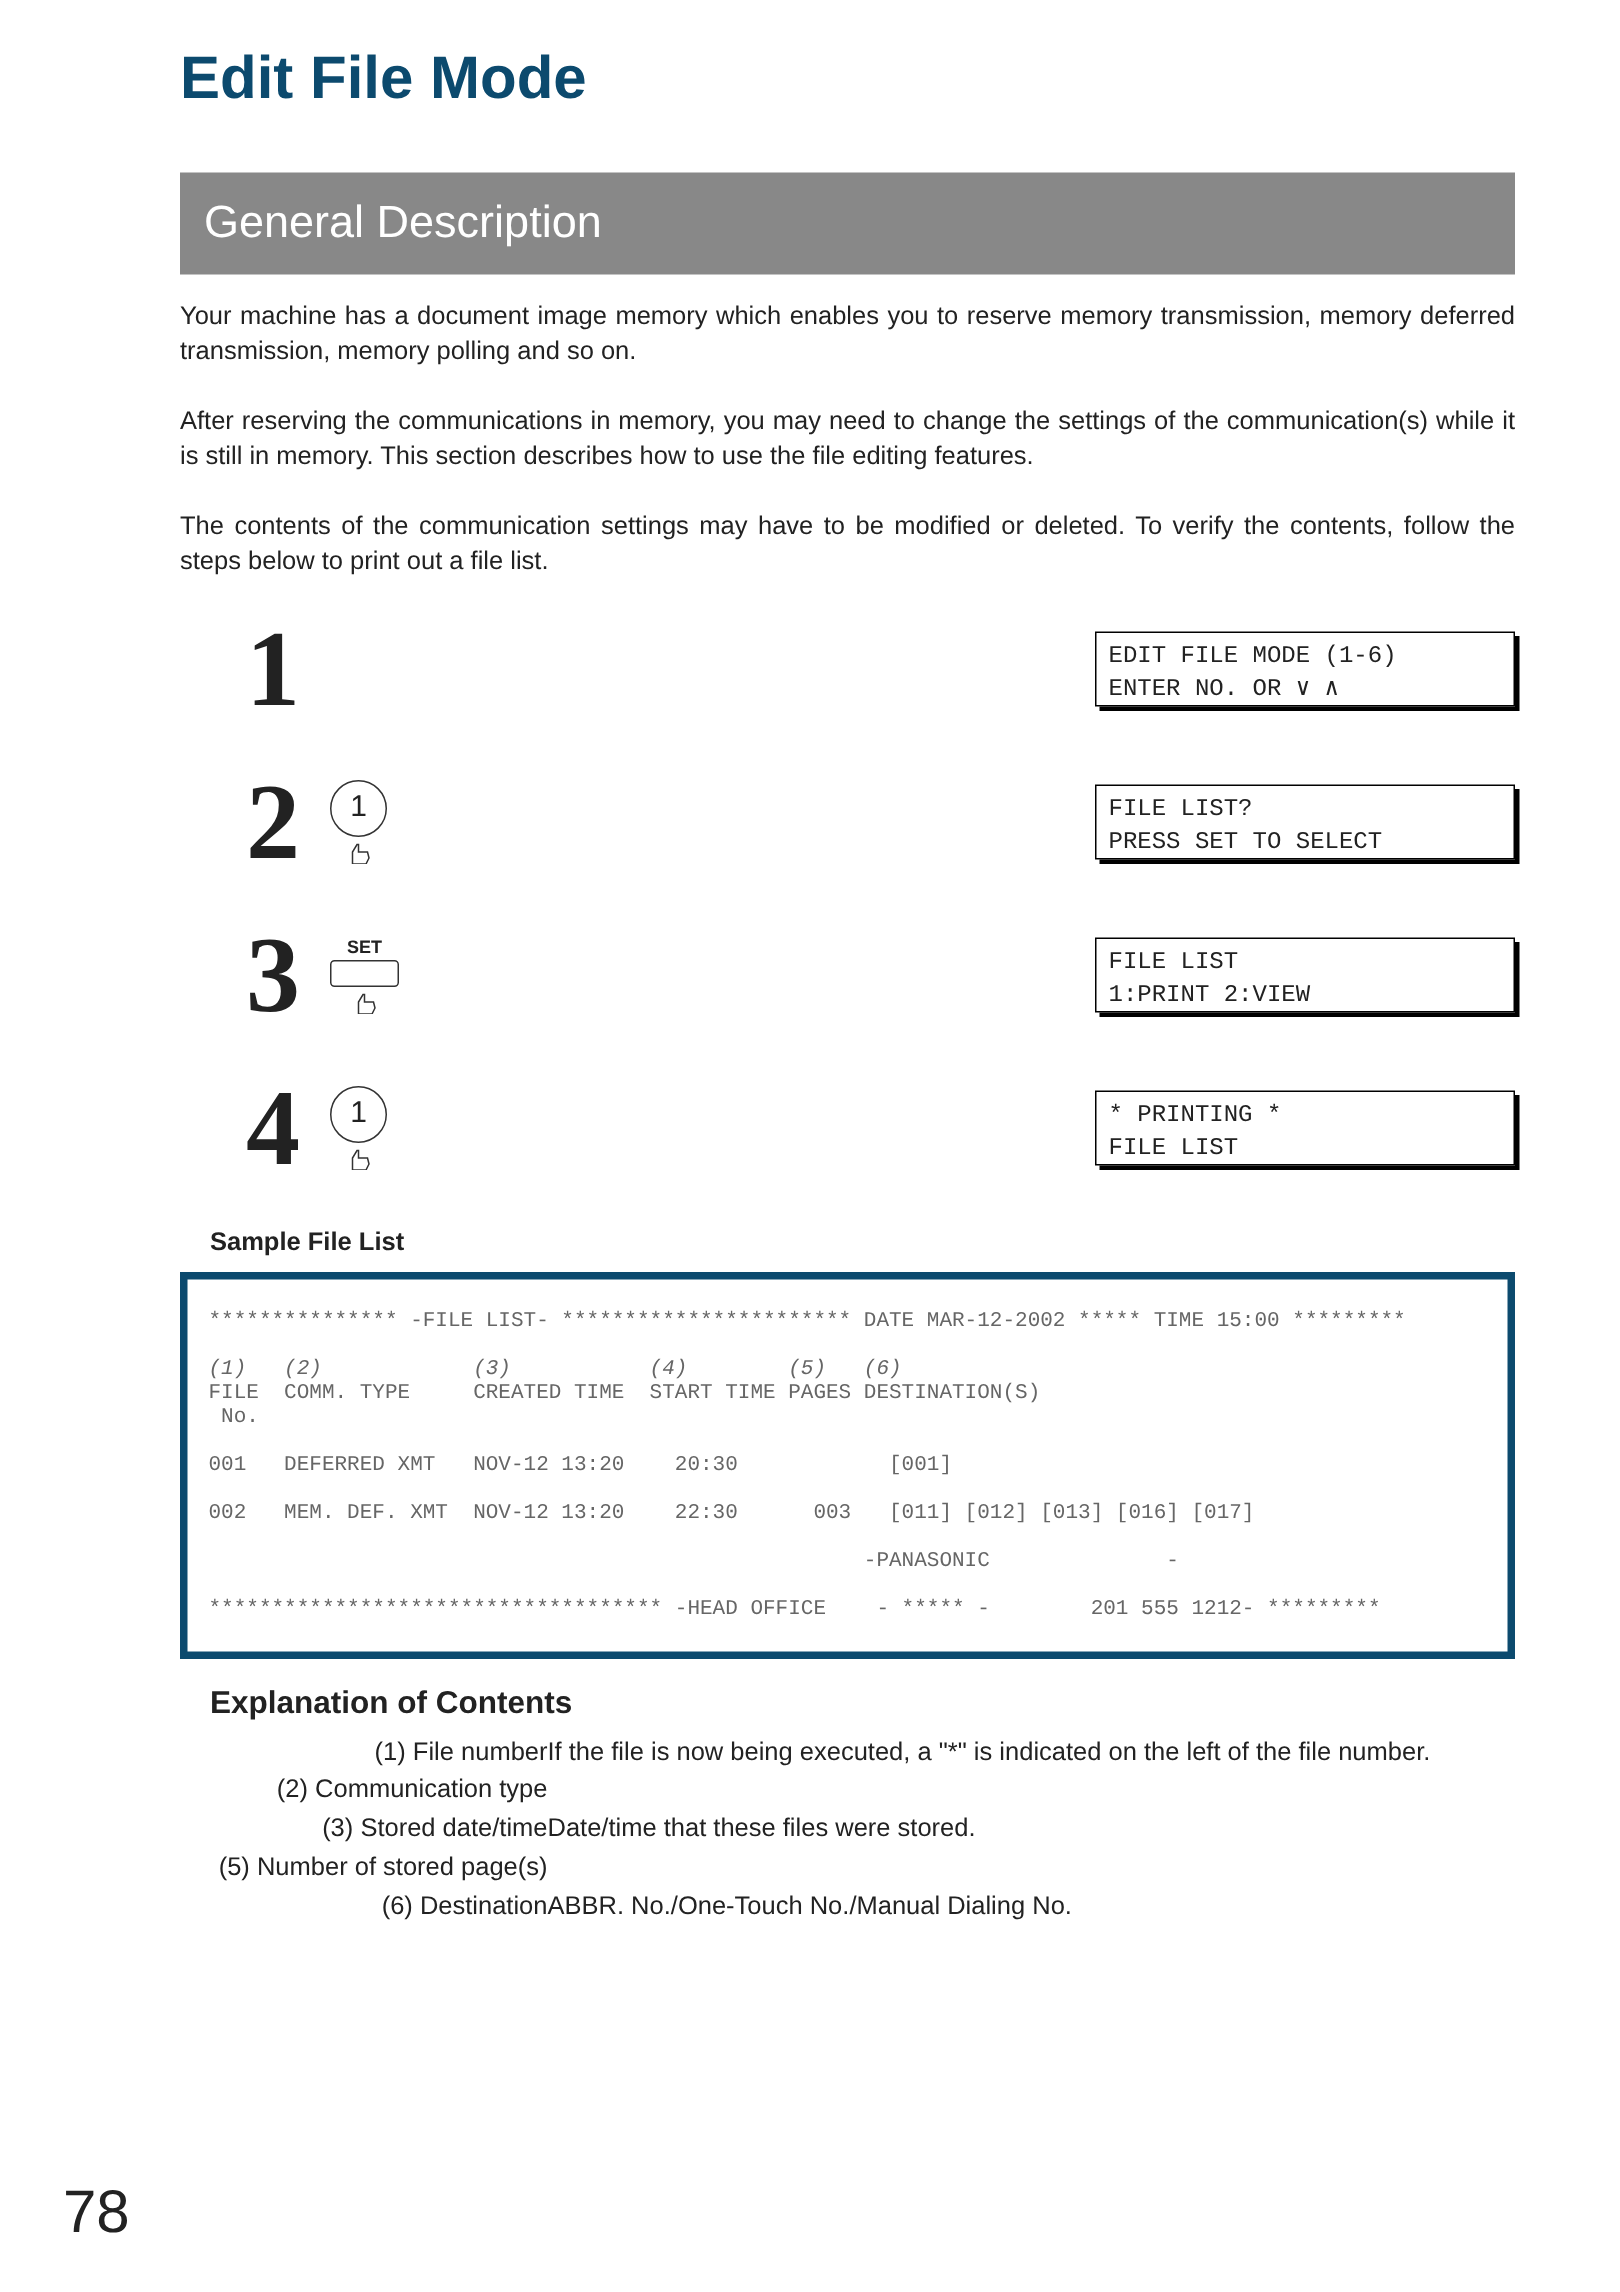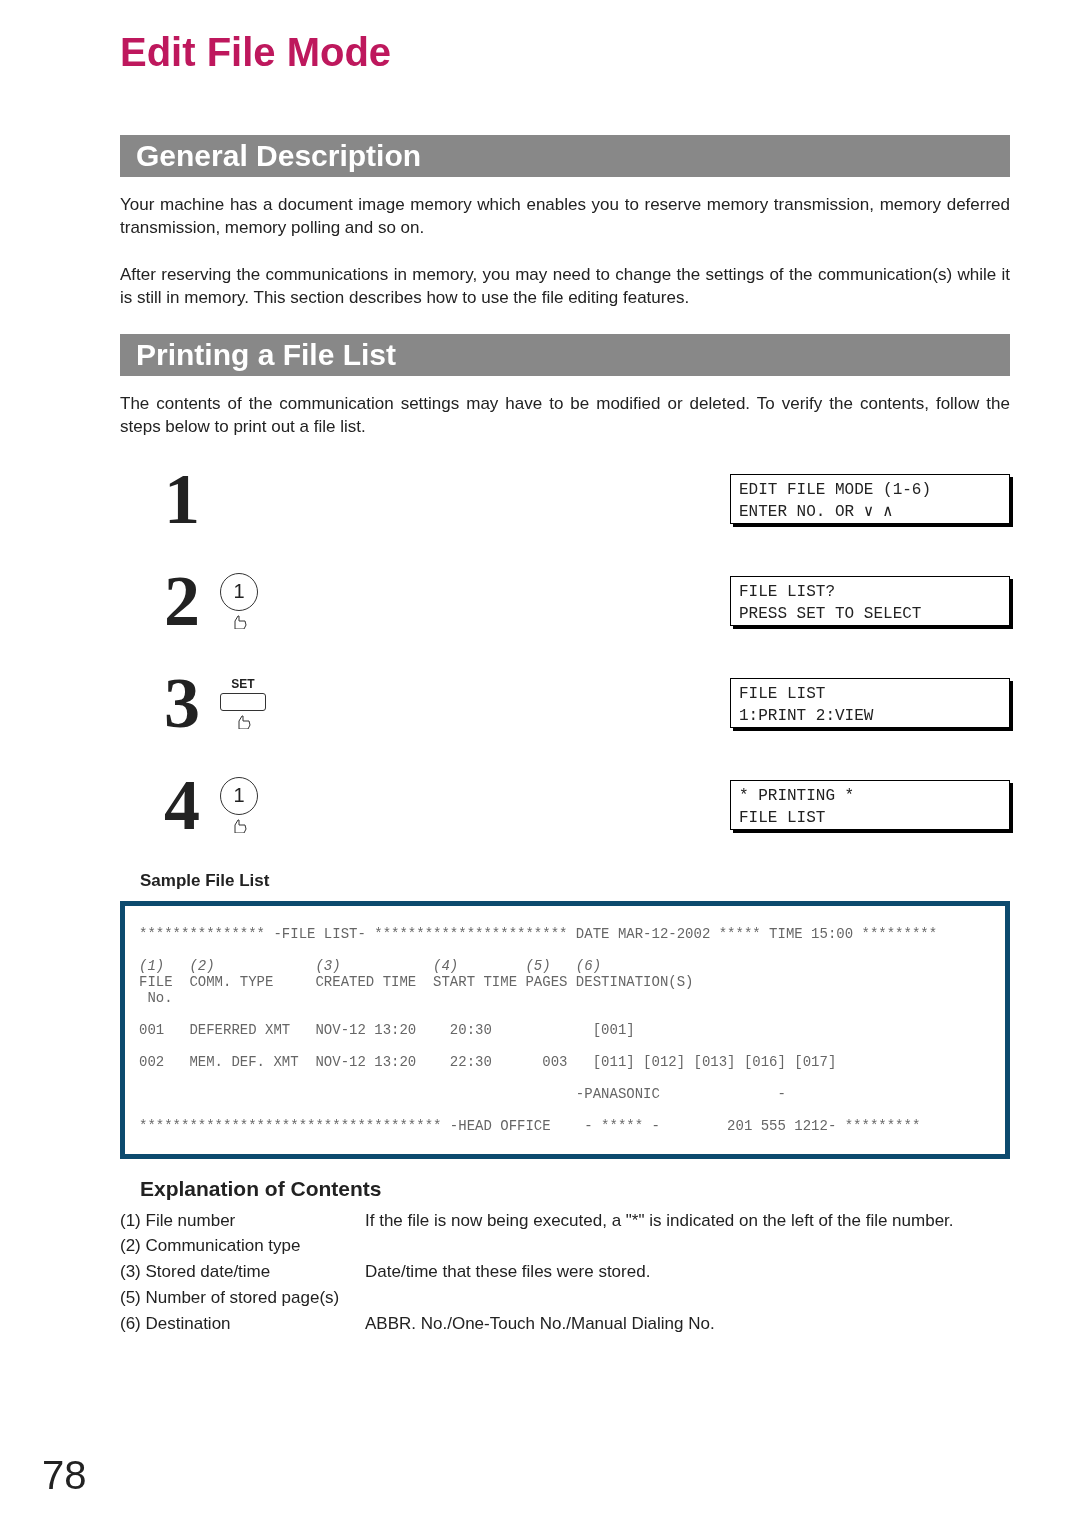--- a/index.html
+++ b/index.html
@@ -9,29 +9,29 @@
     min-height: 1528px;
     background: #fff;
     box-sizing: border-box;
     padding: 30px 70px 30px 120px;
     position: relative;
     color: #222;
   }
   .title {
     font-size: 40px;
     font-weight: bold;
-    color: #be185d;
-    margin: 0 0 60px 0;
+    color: #0c4a6e;
+    margin: 0 0 40px 0;
   }
   .section-bar {
     background: #888;
     color: #fff;
     font-size: 30px;
-    font-weight: bold;
-    padding: 4px 16px;
+    font-weight: normal;
+    padding: 17px 16px;
     margin: 0 0 16px 0;
   }
   .body-text {
     font-size: 17px;
     line-height: 1.35;
     text-align: justify;
     margin-bottom: 24px;
   }
   .steps { margin-top: 10px; }
   .step-row { display: flex; align-items: center; margin-bottom: 30px; }
@@ -75,41 +75,40 @@
     font-family: "Courier New", monospace;
     font-size: 14px;
     color: #666;
     padding: 20px 14px;
     white-space: pre;
     overflow: hidden;
   }
   .sample-box i { font-style: italic; }
   .exp-h { font-size: 21px; font-weight: bold; margin: 18px 0 8px 20px; }
   .exp-row { display: flex; font-size: 17px; line-height: 1.4; margin-bottom: 2px; }
-  .exp-label { flex: 0 0 245px; }
+  .exp-label { flex: 0 0 245px; text-align: right; }
   .exp-desc { flex: 1; text-align: justify; }
   .page-no {
     position: absolute; bottom: 30px; left: 42px;
     font-size: 40px; font-family: Arial, sans-serif;
   }
   svg.hand { display: block; }
   .arrows { font-family: "Courier New", monospace; }
 </style>
 </head>
 <body>
 
 <div class="page">
 
   <h1 class="title">Edit File Mode</h1>
 
   <div class="section-bar">General Description</div>
   <p class="body-text">Your machine has a document image memory which enables you to reserve memory transmission, memory deferred transmission, memory polling and so on.</p>
   <p class="body-text">After reserving the communications in memory, you may need to change the settings of the communication(s) while it is still in memory.  This section describes how to use the file editing features.</p>
 
-  <div class="section-bar">Printing a File List</div>
   <p class="body-text">The contents of the communication settings may have to be modified or deleted.  To verify the contents, follow the steps below to print out a file list.</p>
 
   <div class="steps">
 
     <div class="step-row">
       <div class="step-num">1</div>
       <div class="lcd"><span>EDIT FILE MODE (1-6)</span>
 <span>ENTER NO. OR </span><span class="arrows">∨ ∧</span></div>
     </div>
 

